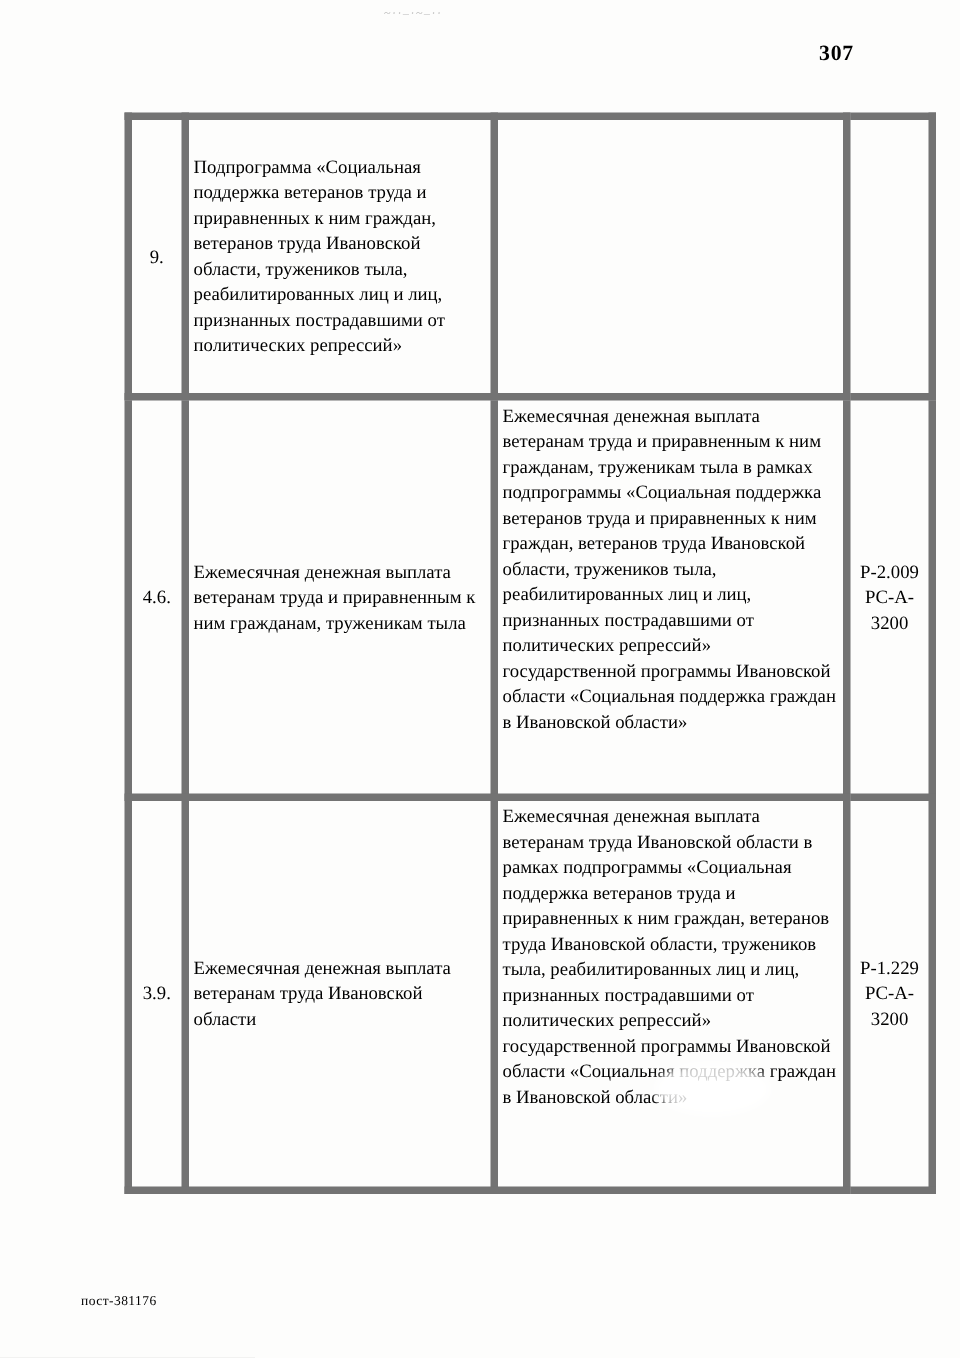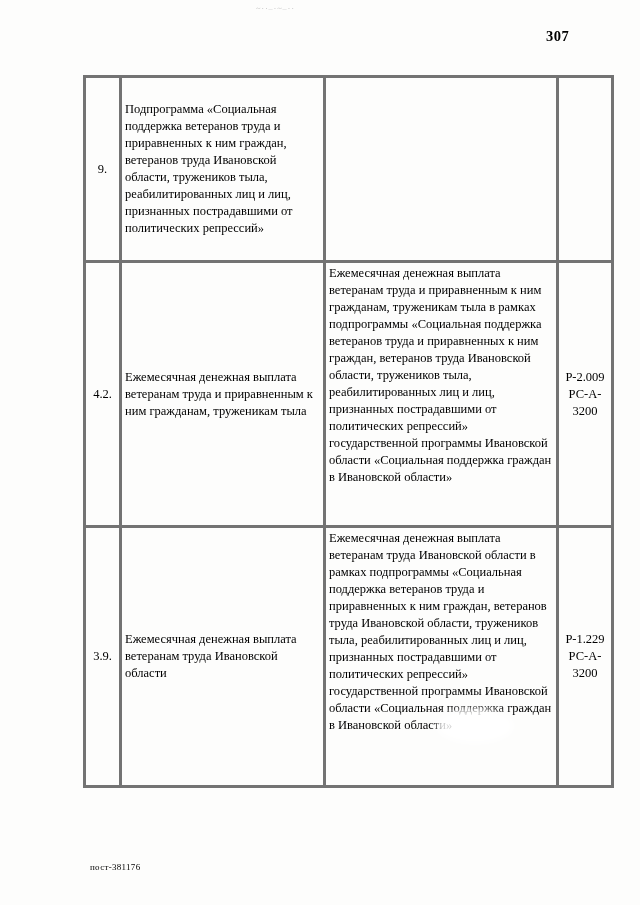--- a/index.html
+++ b/index.html
@@ -24,21 +24,21 @@
     font-size:14.5px; font-weight:bold;
     letter-spacing:0.5px;
   }
   table.doc-table {
     position:absolute; left:83px; top:75px;
     border-collapse:collapse;
     table-layout:fixed;
     width:492px;
   }
   table.doc-table td {
-    border:3px solid #737373;
+    border:5px solid #737373;
     font-size:12.5px;
     line-height:17px;
     padding:2px 3px;
     vertical-align:middle;
     word-wrap:break-word;
   }
   td.c-num  { width:27px;  text-align:center; }
   td.c-name { width:195px; text-align:left; }
   td.c-desc { width:224px; text-align:left; vertical-align:top; }
   td.c-code { width:46px;  text-align:center; white-space:pre-line; padding:2px 1px; }
@@ -52,42 +52,41 @@
     width:78px; height:36px;
     background:rgba(255,255,255,0.82);
     border-radius:50%;
     filter:blur(3px);
     pointer-events:none;
   }
   .footer-stamp {
     position:absolute; left:54px; top:862px;
     font-size:9px;
     letter-spacing:0.3px;
-    margin-left:36px;
   }
 </style>
 </head>
 <body>
 
 <div class="page">
 
   <div class="scan-artifact">~··–·~–··</div>
 
   <div class="page-number">307</div>
 
   <table class="doc-table">
     <tbody>
       <tr class="r0">
         <td class="c-num">9.</td>
         <td class="c-name">Подпрограмма «Социальная поддержка ветеранов труда и приравненных к ним граждан, ветеранов труда Ивановской области, тружеников тыла, реабилитированных лиц и лиц, признанных пострадавшими от политических репрессий»</td>
         <td class="c-desc"></td>
         <td class="c-code"></td>
       </tr>
       <tr class="r1">
-        <td class="c-num">4.2.</td>
+        <td class="c-num">4.6.</td>
         <td class="c-name">Ежемесячная денежная выплата ветеранам труда и приравненным к ним гражданам, труженикам тыла</td>
         <td class="c-desc">Ежемесячная денежная выплата ветеранам труда и приравненным к ним гражданам, труженикам тыла в рамках подпрограммы «Социальная поддержка ветеранов труда и приравненных к ним граждан, ветеранов труда Ивановской области, тружеников тыла, реабилитированных лиц и лиц, признанных пострадавшими от политических репрессий» государственной программы Ивановской области «Социальная поддержка граждан в Ивановской области»</td>
         <td class="c-code">Р-2.009
 РС-А-
 3200</td>
       </tr>
       <tr class="r2">
         <td class="c-num">3.9.</td>
         <td class="c-name">Ежемесячная денежная выплата ветеранам труда Ивановской области</td>
         <td class="c-desc">Ежемесячная денежная выплата ветеранам труда Ивановской области в рамках подпрограммы «Социальная поддержка ветеранов труда и приравненных к ним граждан, ветеранов труда Ивановской области, тружеников тыла, реабилитированных лиц и лиц, признанных пострадавшими от политических репрессий» государственной программы Ивановской области «Социальная поддержка граждан в Ивановской области»</td>

